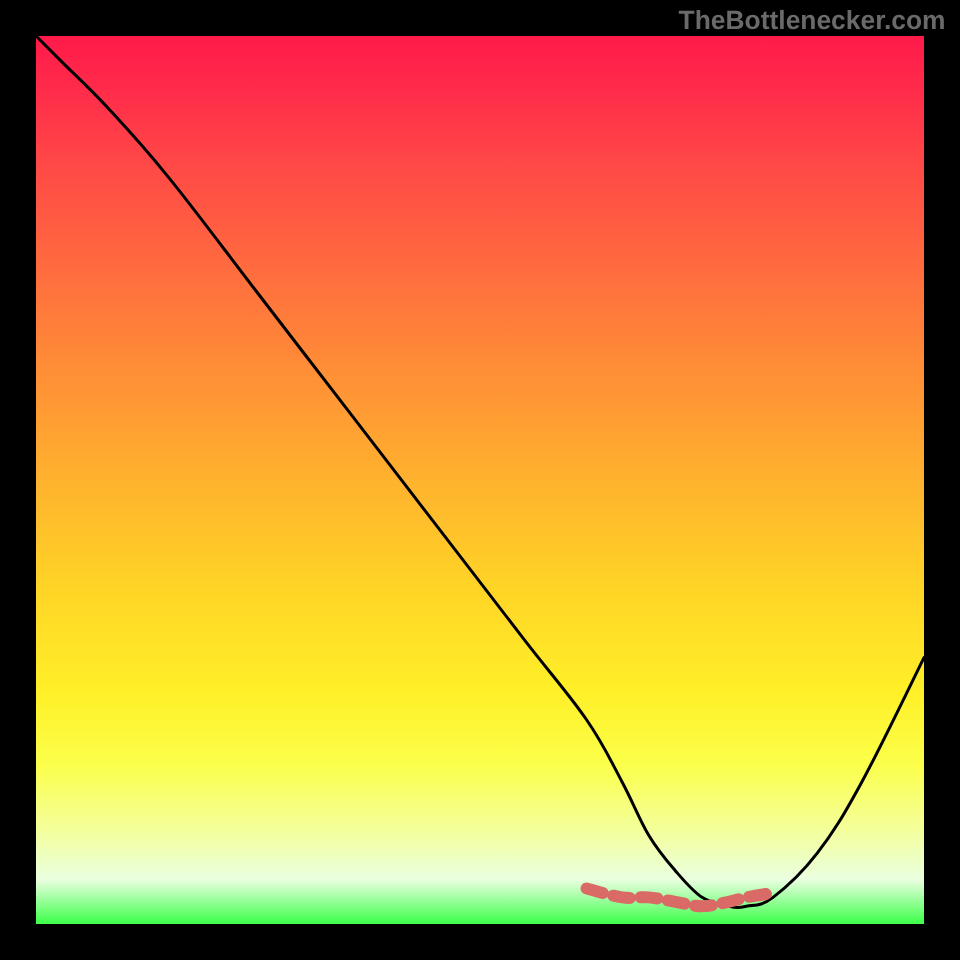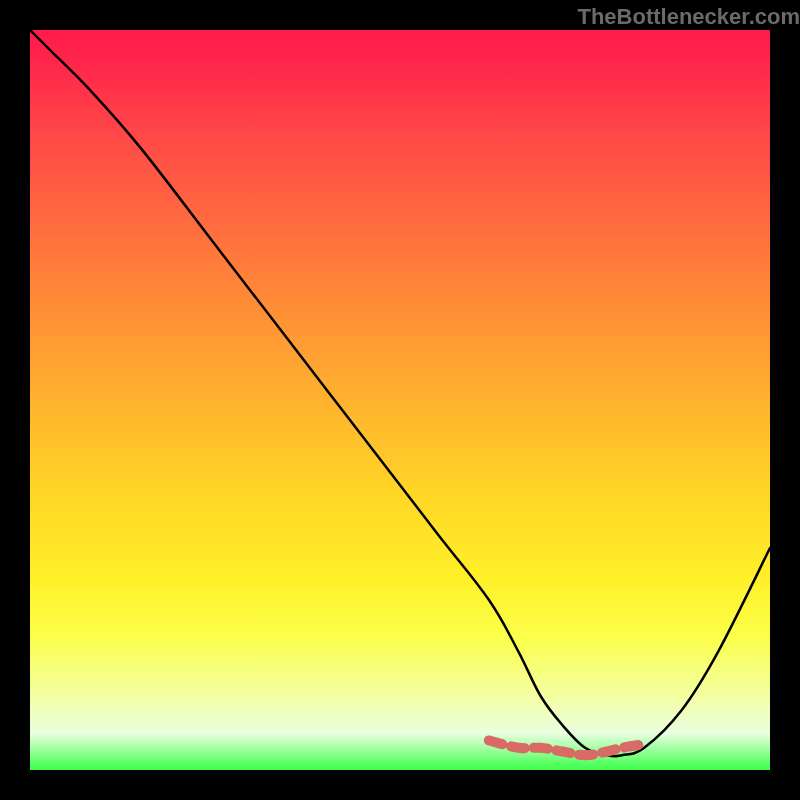--- a/index.html
+++ b/index.html
@@ -6,21 +6,21 @@
   html, body { width: 800px; height: 800px; overflow: hidden; background: #000; }
   .chart-container {
     position: relative;
     width: 800px;
     height: 800px;
     background: #000;
   }
   .watermark {
     position: absolute;
     top: 4px;
-    right: 0;
+    right: 12px;
     font-family: Arial, sans-serif;
     font-size: 22px;
     font-weight: bold;
     color: #6a6a6a;
     z-index: 10;
   }
   .plot-area {
     position: absolute;
     left: 30px;
     top: 30px;

